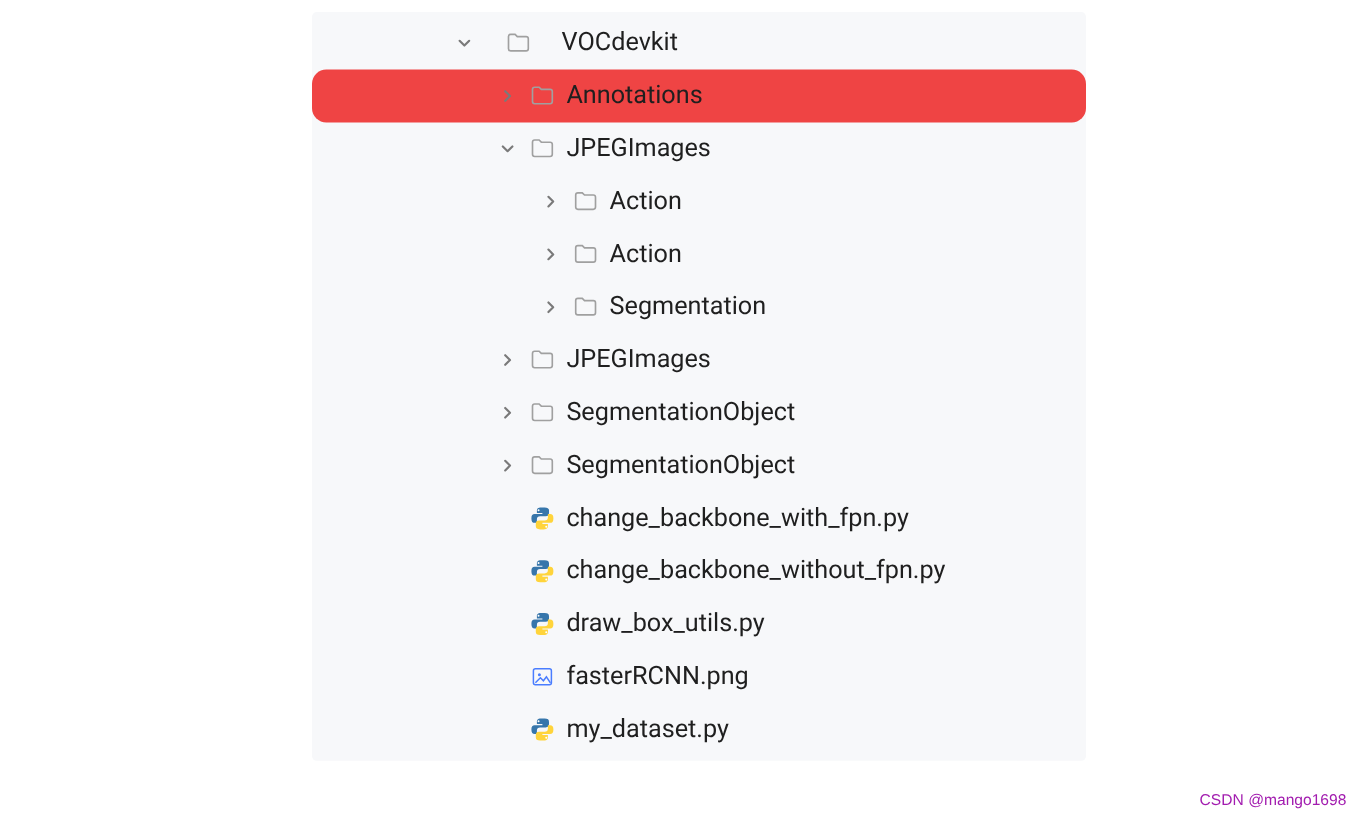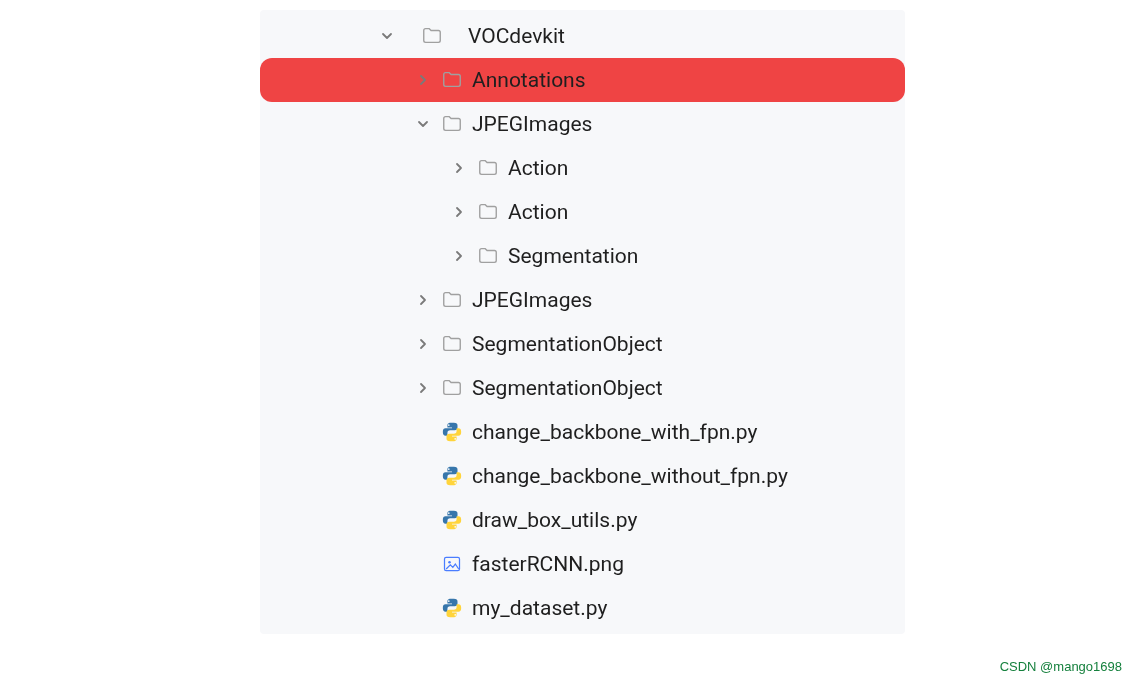--- a/index.html
+++ b/index.html
@@ -90,21 +90,21 @@
       stroke-width: 1.5;
     }
     .label {
       color: #1f1f1f;
     }
     .watermark {
       position: absolute;
       bottom: 6px;
       right: 10px;
       font-size: 13px;
-      color: #15803d;
+      color: #a21caf;
       font-family: Arial, sans-serif;
     }
   </style>
 </head>
 <body>
 
 <div class="tree-container">
 
   <div class="tree-row indent-0">
     <span class="chevron">

